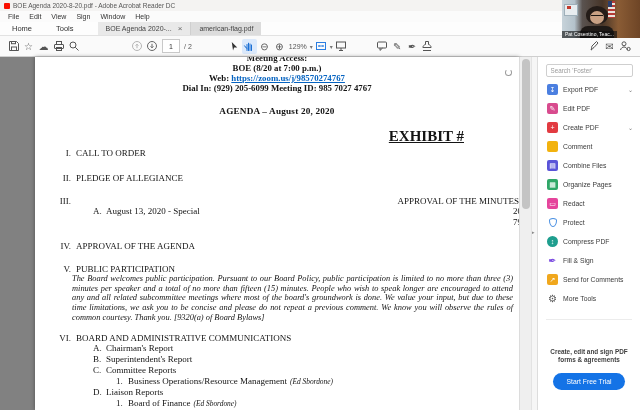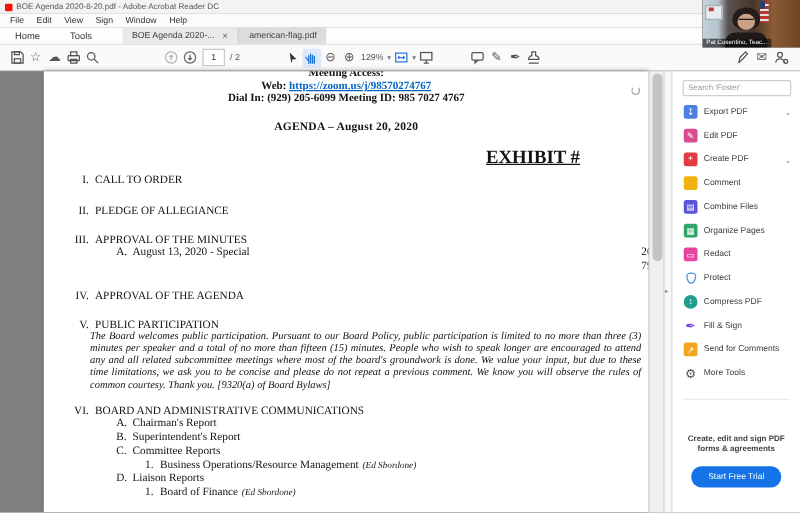--- a/index.html
+++ b/index.html
@@ -229,37 +229,38 @@
         <circle cx="5" cy="3.8" r="2" fill="none" stroke="#555"></circle>
         <path d="M1.5 10c.5-2 2-3 3.5-3s3 1 3.5 3" fill="none" stroke="#555"></path>
         <circle cx="9.6" cy="9" r="1.6" fill="none" stroke="#555"></circle>
       </svg>
   </span>
 </div>
 
 <div class="docarea">
   <div class="page">
     <div class="dh clip">Meeting Access:</div>
+    <div class="dh">BOE (8/20 at 7:00 p.m.)</div>
     <div class="dh">
       <span>Web:</span>
       <a href="#">https://zoom.us/j/98570274767</a>
     </div>
     <div class="dh">Dial In: (929) 205-6099  Meeting ID:  985 7027 4767</div>
     <div class="doctitle">AGENDA – August 20, 2020</div>
     <div class="exhibit">EXHIBIT #</div>
 
     <div class="item" style="margin-top:7px;">
       <span class="rn">I.</span>
       <span class="itx">CALL TO ORDER</span>
     </div>
     <div class="item" style="margin-top:15px;">
       <span class="rn">II.</span>
       <span class="itx">PLEDGE OF ALLEGIANCE</span>
     </div>
-    <div class="item" style="margin-top:13px;">
+    <div class="item" style="margin-top:13px;justify-content:space-between;">
       <span class="rn">III.</span>
       <span class="itx">APPROVAL OF THE MINUTES</span>
     </div>
     <div class="sub1">
       <span class="lt">A.</span>
       <span>August 13, 2020 - Special</span>
       <span class="ref">20-79</span>
     </div>
     <div class="item" style="margin-top:24px;">
       <span class="rn">IV.</span>

